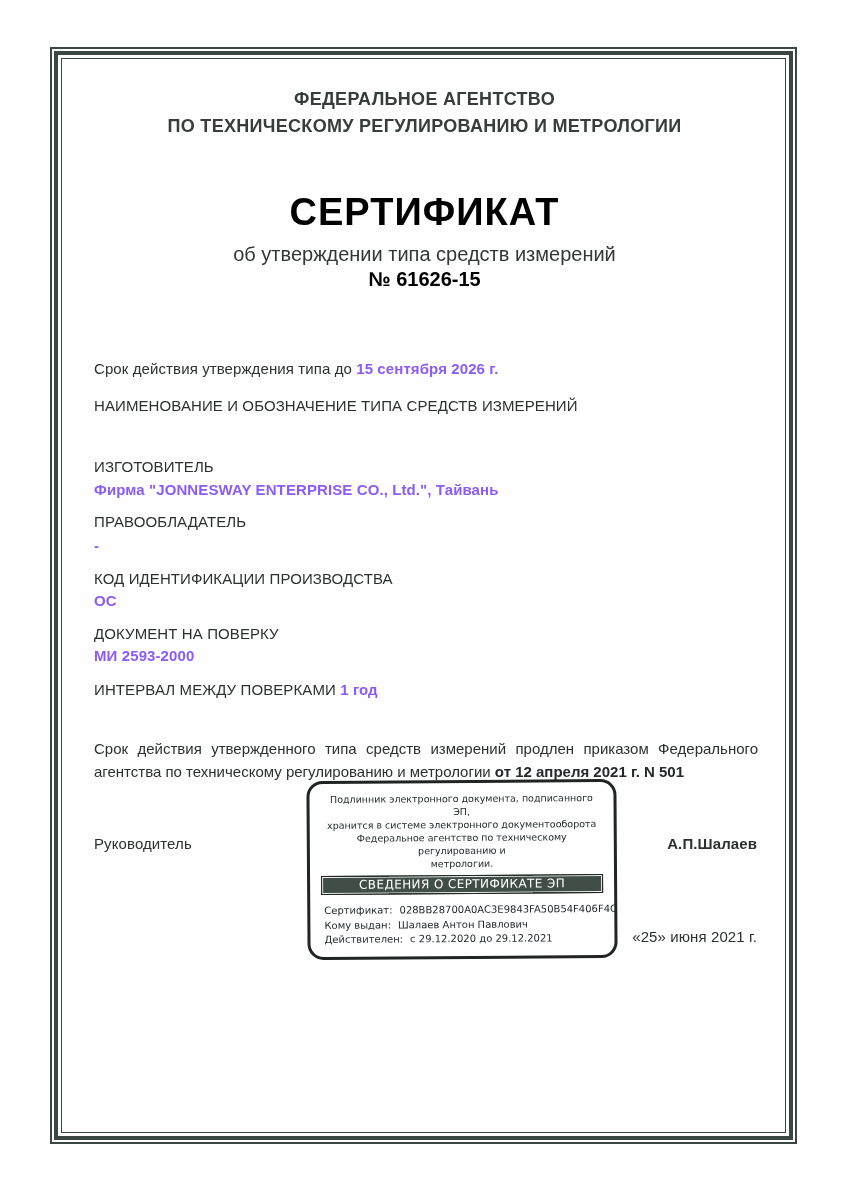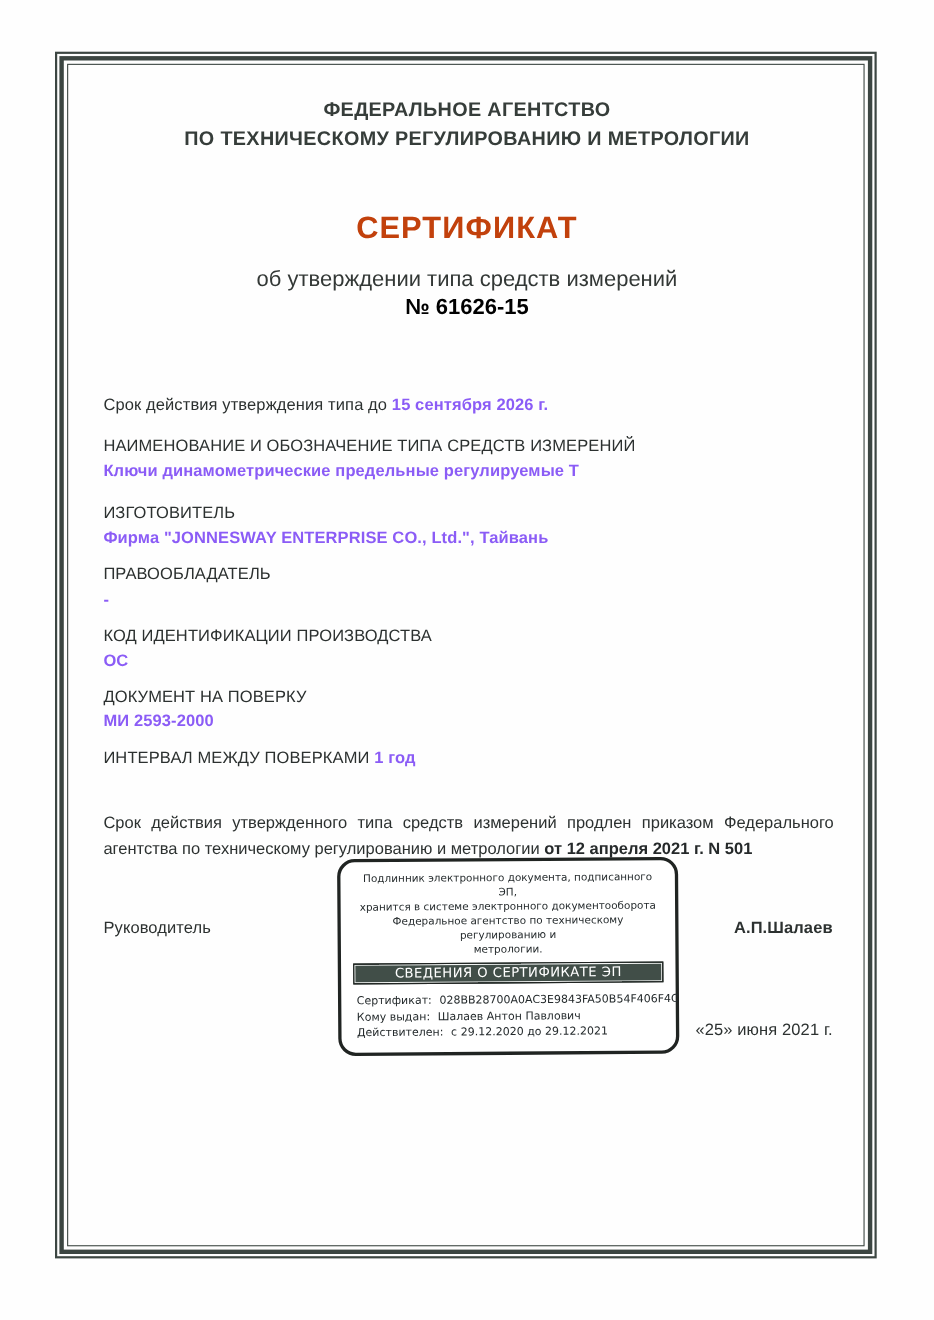--- a/index.html
+++ b/index.html
@@ -26,21 +26,21 @@
   }
   .frame::after{
     content:"";position:absolute;inset:9px;
     border:1px solid #3c4642;
   }
 
   .abs{position:absolute;white-space:nowrap;}
   .center{left:0;right:0;text-align:center;white-space:nowrap;}
 
   .hdr{font-size:18px;font-weight:bold;color:#363d3a;letter-spacing:.3px;}
-  .big-title{font-size:28px;font-weight:bold;color:#c2410c;letter-spacing:1px;}
+  .big-title{font-size:38px;font-weight:bold;color:#000000;letter-spacing:1px;}
   .subtitle{font-size:20px;color:#333836;}
   .cert-no{font-size:20px;font-weight:bold;color:#000000;}
 
   .body-line{font-size:15px;color:#2c3130;letter-spacing:.1px;}
   .b{font-weight:bold;color:#8b5cf6;}
 
   .para{
     position:absolute;left:94px;top:737px;width:664px;
     font-size:15px;line-height:23px;color:#2c3130;
     text-align:justify;white-space:normal;
@@ -95,21 +95,20 @@
 
   <div class="abs center big-title" style="top:191px;">СЕРТИФИКАТ</div>
   <div class="abs center subtitle" style="top:243px;">об утверждении типа средств измерений</div>
   <div class="abs center cert-no" style="top:268px;">№ 61626-15</div>
 
   <div class="abs body-line" style="left:94px;top:360px;">
     <span>Срок действия утверждения типа до </span><span class="b">15 сентября 2026 г.</span>
   </div>
 
   <div class="abs body-line" style="left:94px;top:397px;">НАИМЕНОВАНИЕ И ОБОЗНАЧЕНИЕ ТИПА СРЕДСТВ ИЗМЕРЕНИЙ</div>
-  <div class="abs body-line b" style="left:94px;top:420px;">Ключи динамометрические предельные регулируемые Т</div>
 
   <div class="abs body-line" style="left:94px;top:458px;">ИЗГОТОВИТЕЛЬ</div>
   <div class="abs body-line b" style="left:94px;top:481px;">Фирма "JONNESWAY ENTERPRISE CO., Ltd.", Тайвань</div>
 
   <div class="abs body-line" style="left:94px;top:513px;">ПРАВООБЛАДАТЕЛЬ</div>
   <div class="abs body-line b" style="left:94px;top:537px;">-</div>
 
   <div class="abs body-line" style="left:94px;top:570px;">КОД ИДЕНТИФИКАЦИИ ПРОИЗВОДСТВА</div>
   <div class="abs body-line b" style="left:94px;top:592px;">ОС</div>
 

